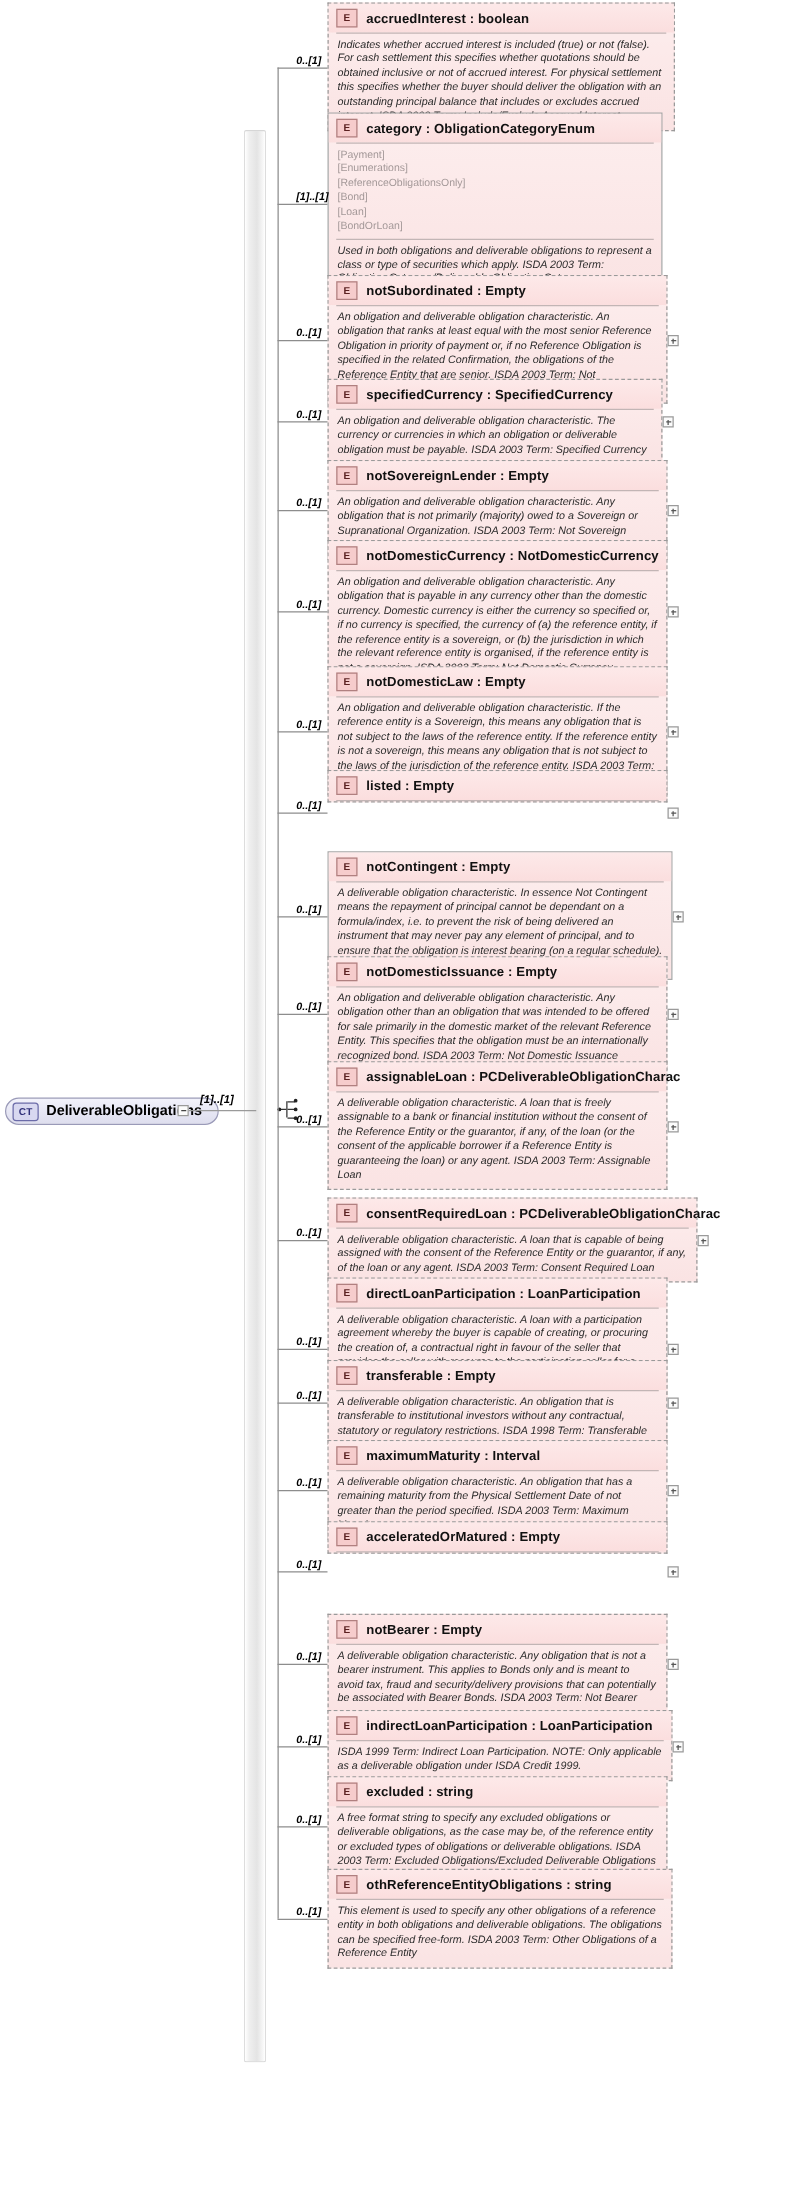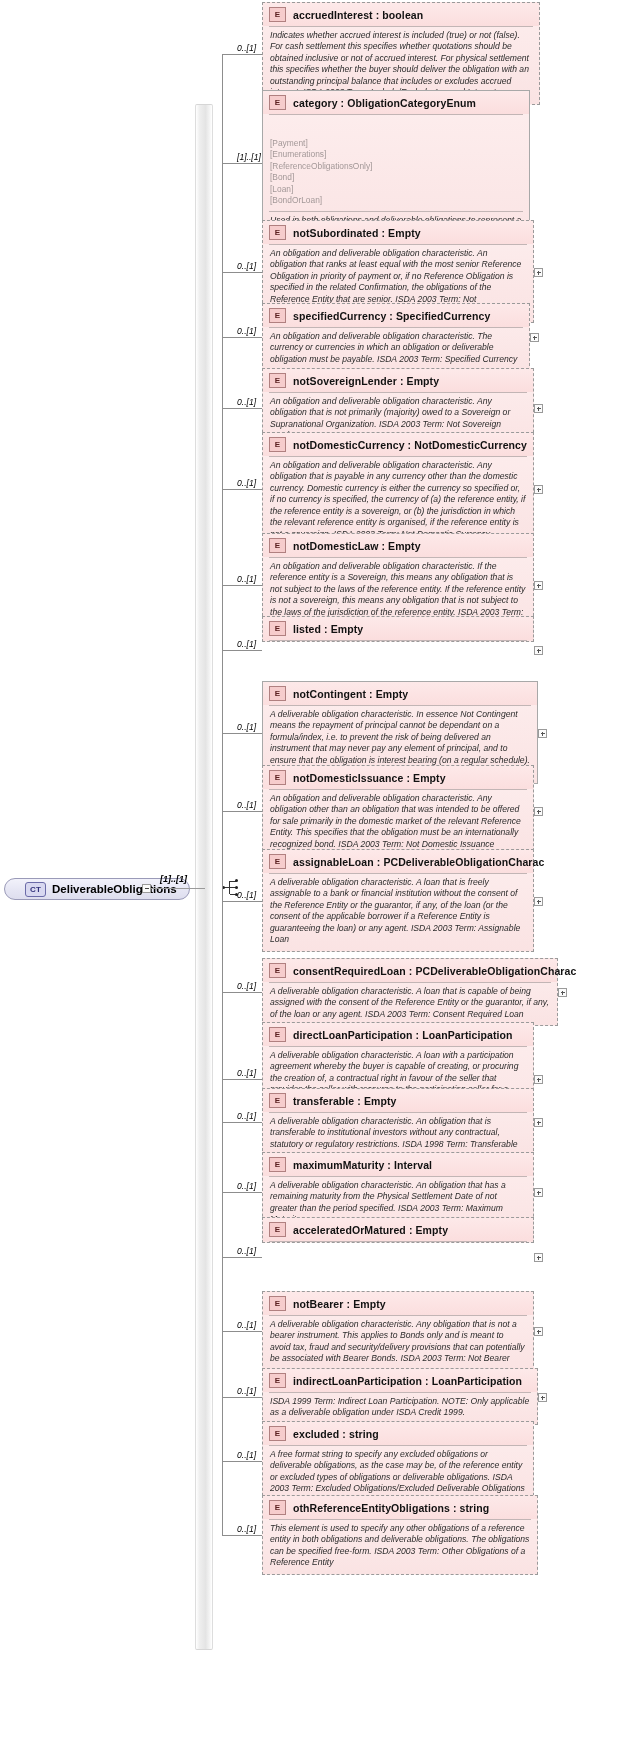--- a/index.html
+++ b/index.html
@@ -46,21 +46,20 @@
     justify-content: center;
     width: 19px;
     height: 13px;
     border: 1px solid #6b6ba8;
     border-radius: 3px;
     background: #d8d8f0;
     font-size: 8px;
     font-weight: bold;
     color: #32327a;
     letter-spacing: .2px;
-    margin-left: 15px;
   }
   .root-label {
     font-size: 11.5px;
     font-weight: bold;
     color: #000;
   }
   
   .collapse-box {
     position: absolute;
     left: 142px;
@@ -229,29 +228,28 @@
     font-size: 8.6px;
     font-style: italic;
     color: #1c1c1c;
     flex: 0 0 auto;
     width: 66px;
   }
   .enum-values {
     font-size: 8.4px;
     color: #a39898;
     line-height: 1.36;
-    margin-top: 20px;
   }
 
   
   .card {
     position: absolute;
     font-size: 8.6px;
     font-style: italic;
-    font-weight: normal;
+    font-weight: bold;
     color: #000;
     white-space: nowrap;
   }
 
   
   .plus {
     position: absolute;
     width: 9px;
     height: 9px;
     border: 1px solid #9a9a9a;

